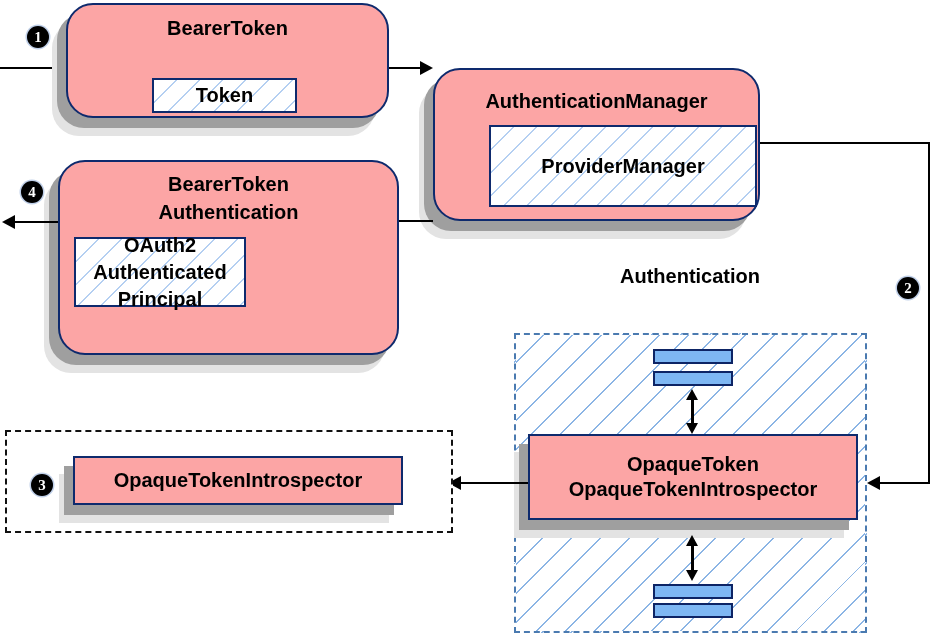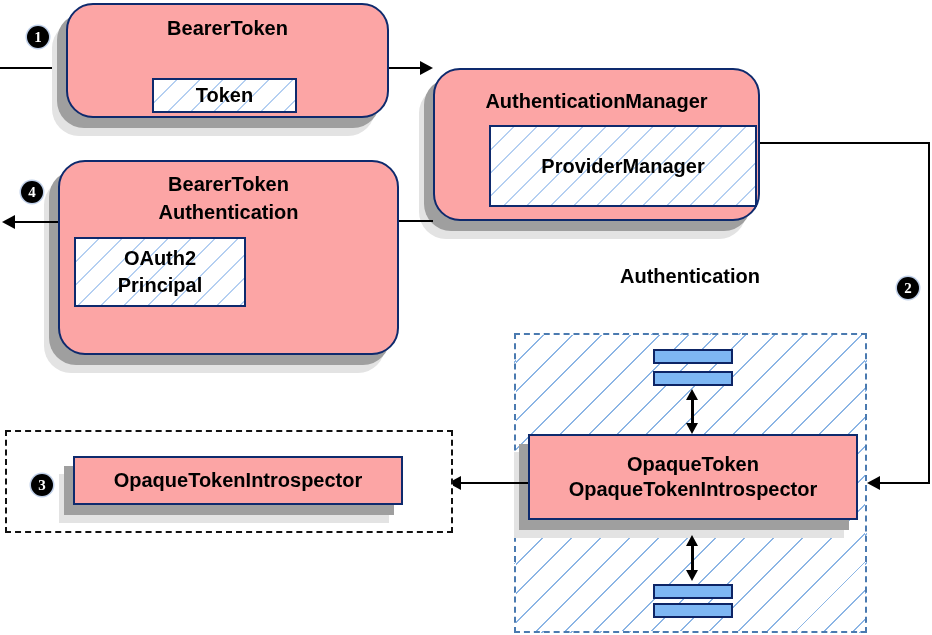--- a/index.html
+++ b/index.html
@@ -137,20 +137,21 @@
     <span>4</span>
   </div>
 
   <div class="node round" style="left:58px;top:160px;width:341px;height:195px;">
     <div class="ttl" style="margin-top:8px;line-height:28px;">
       <div>BearerToken</div>
       <div>Authentication</div>
     </div>
     <div class="hbox" style="left:14px;top:75px;width:172px;height:70px;line-height:27px;">
       <div>OAuth2</div>
+      <div>Authenticated</div>
       <div>Principal</div>
     </div>
   </div>
 
   <div class="line" style="left:14px;top:221px;width:44px;height:2px;"></div>
   <div class="ah-left" style="left:2px;top:215px;"></div>
 
 </div>
 
 </body></html>

